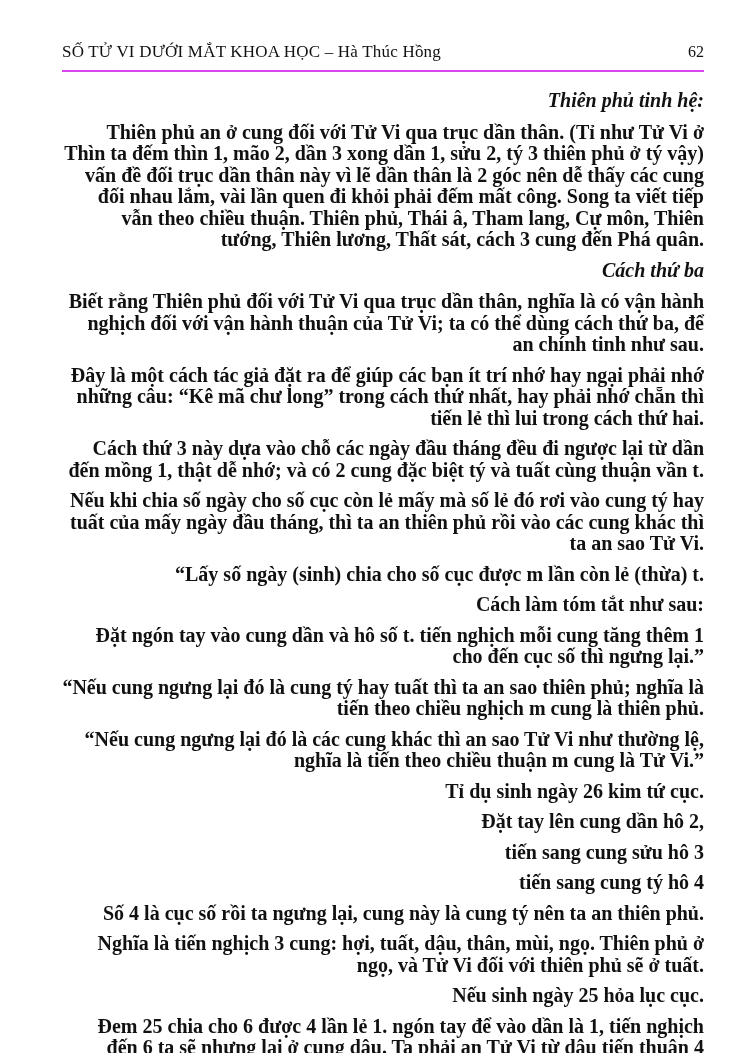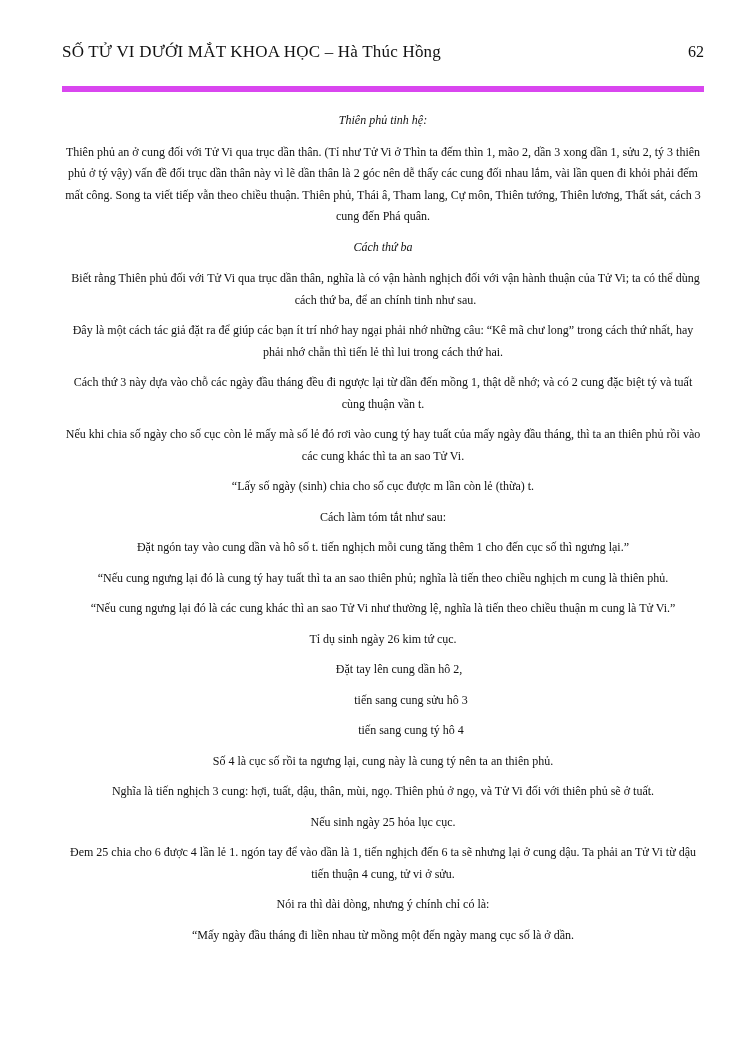--- a/index.html
+++ b/index.html
@@ -16,31 +16,32 @@
     font-family: "Liberation Serif", "DejaVu Serif", serif;
     box-sizing: border-box;
     padding: 42px 40px 20px 62px;
     overflow: hidden;
   }
   .doc-header {
     display: flex;
     justify-content: space-between;
     align-items: baseline;
     font-size: 17px;
-    padding-bottom: 24px;
-    border-bottom: 6px solid #d946ef;
+    padding-bottom: 8px;
+    border-bottom: 2px solid #d946ef;
     margin-bottom: 18px;
   }
   .doc-header .title { letter-spacing: 0.2px; }
   .doc-header .page-num { font-size: 16px; text-align: right; }
   .content p {
     margin: 0 0 9px 0;
-    font-size: 12px;
+    font-size: 20px;
     line-height: 21.5px;
-    text-align: center;
+    text-align: right;
+    font-weight: bold;
   }
   .content p.sec-heading {
     font-style: italic;
     margin-top: 4px;
     margin-bottom: 10px;
   }
   .content p.lead-space { padding-left: 5px; margin-top: 8px; }
   .content p.indent-1 { padding-left: 32px; }
   .content p.indent-2 { padding-left: 56px; }
 </style>

